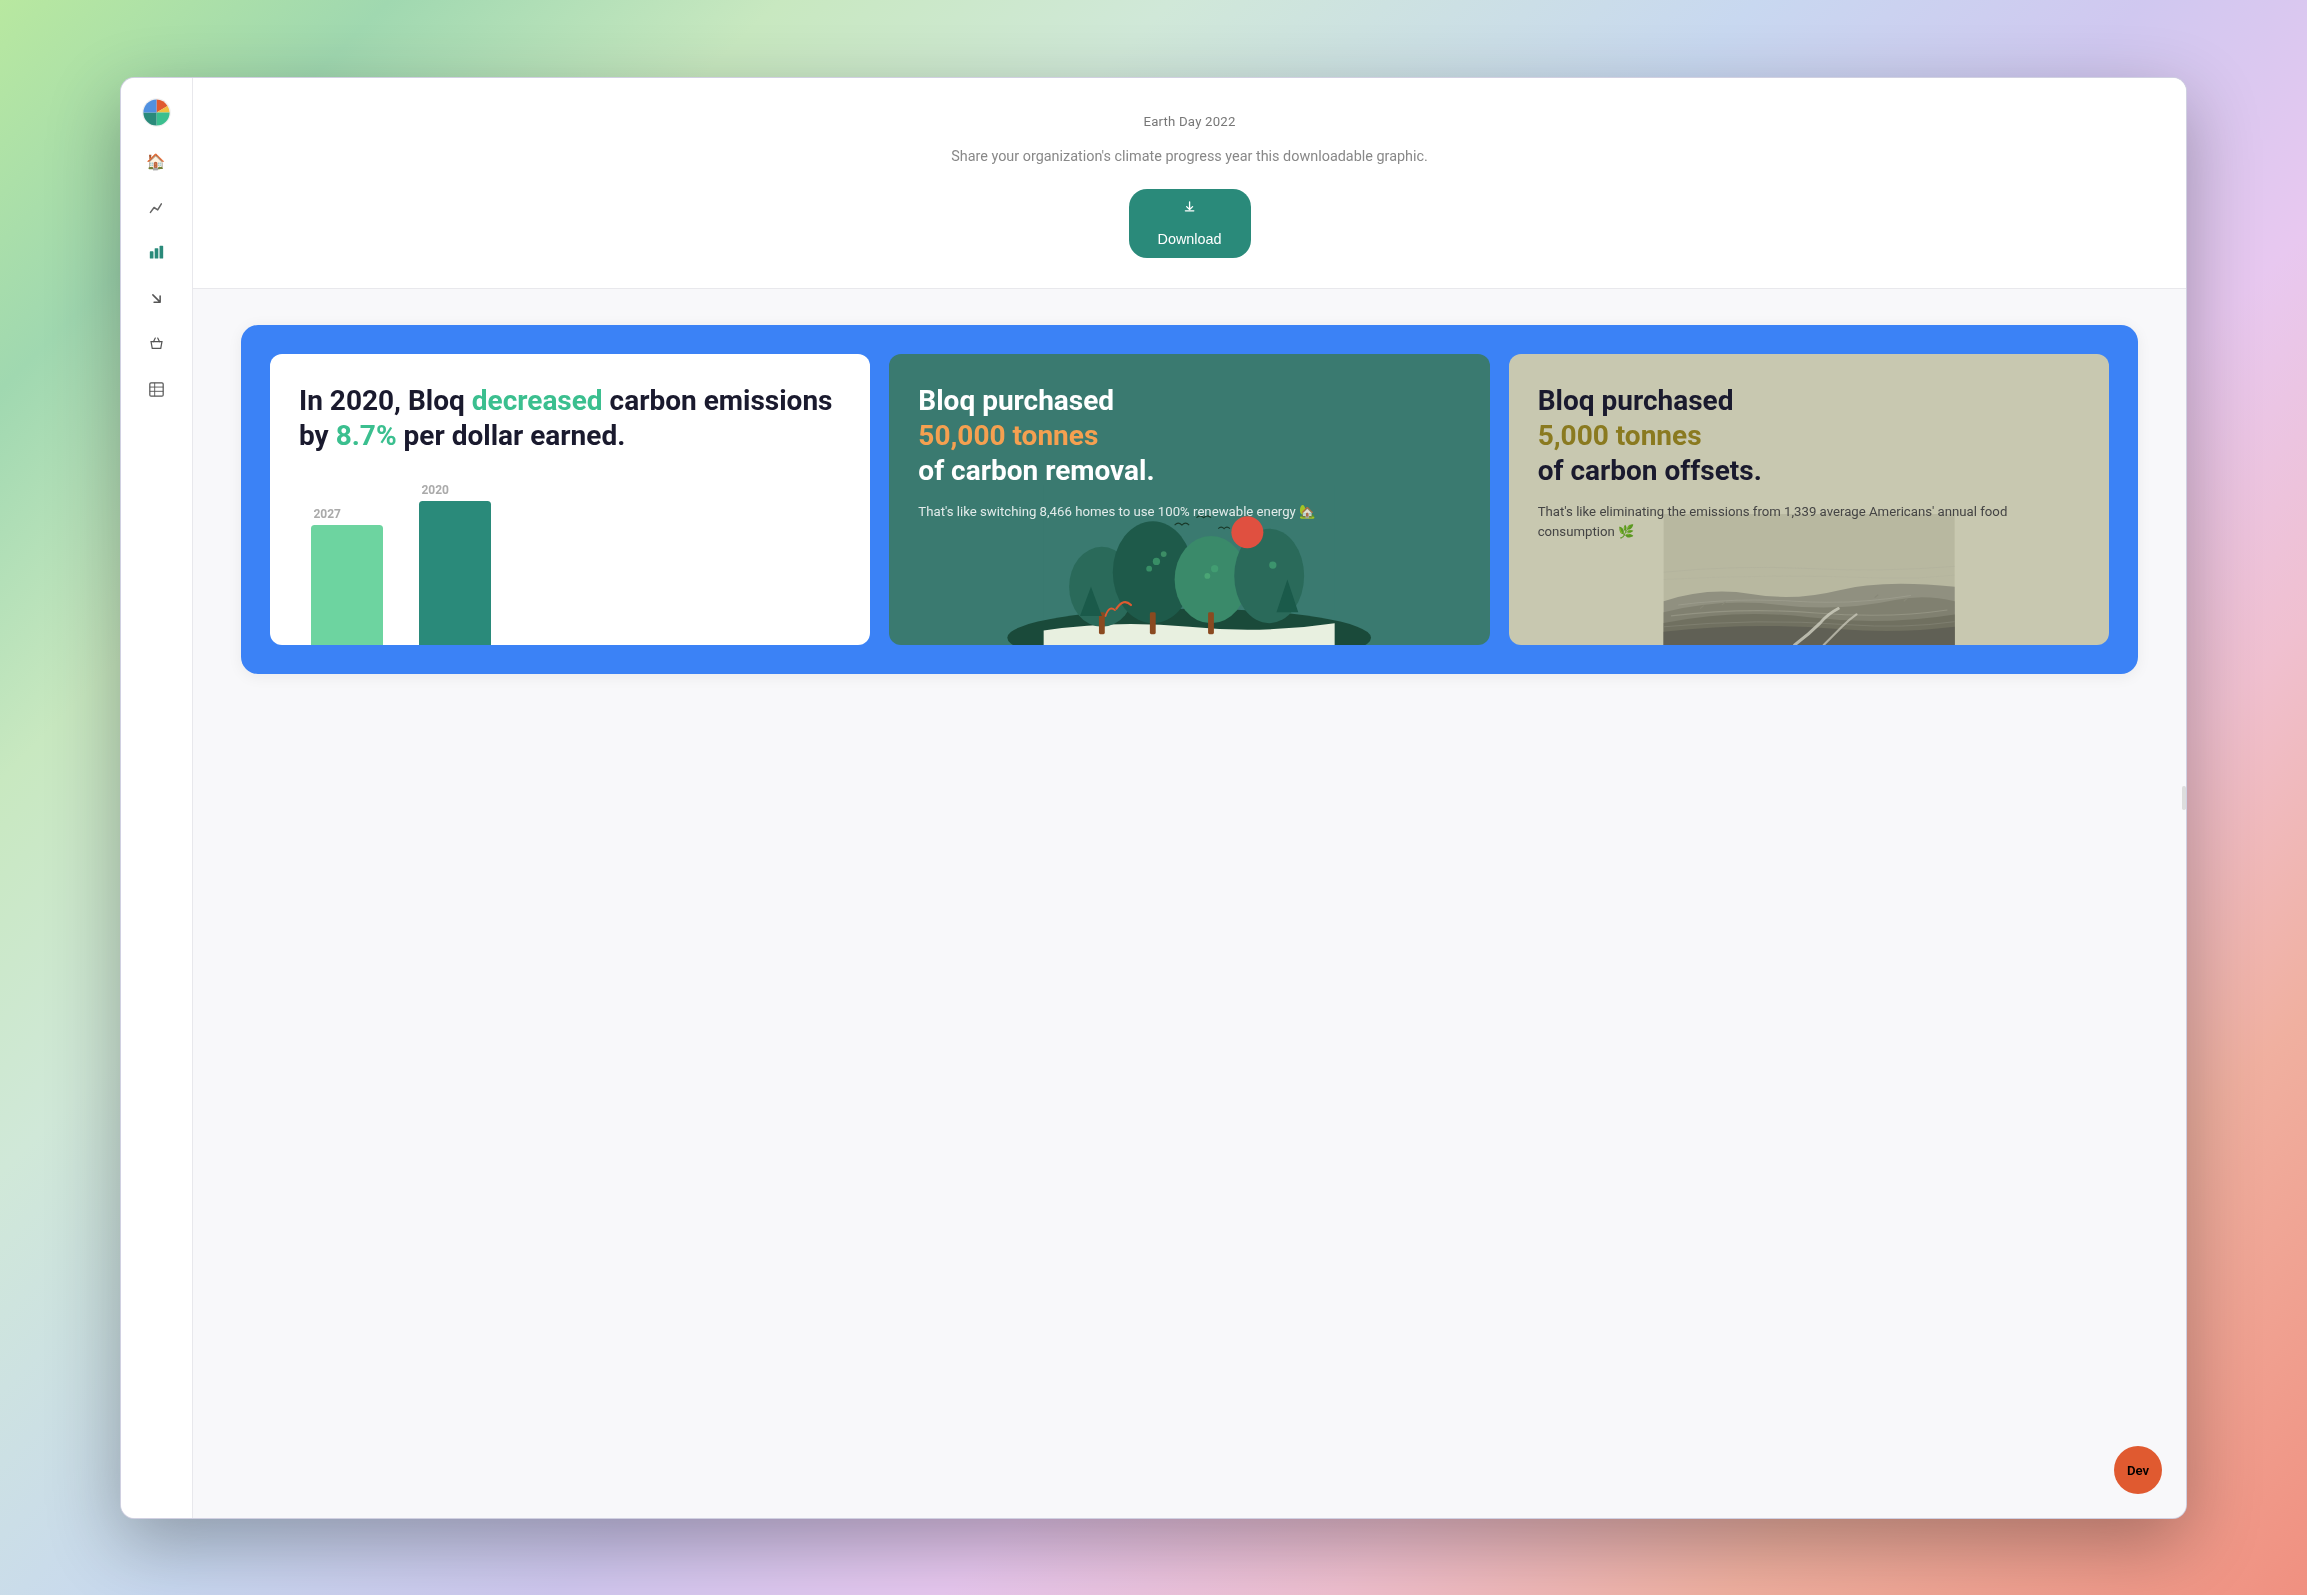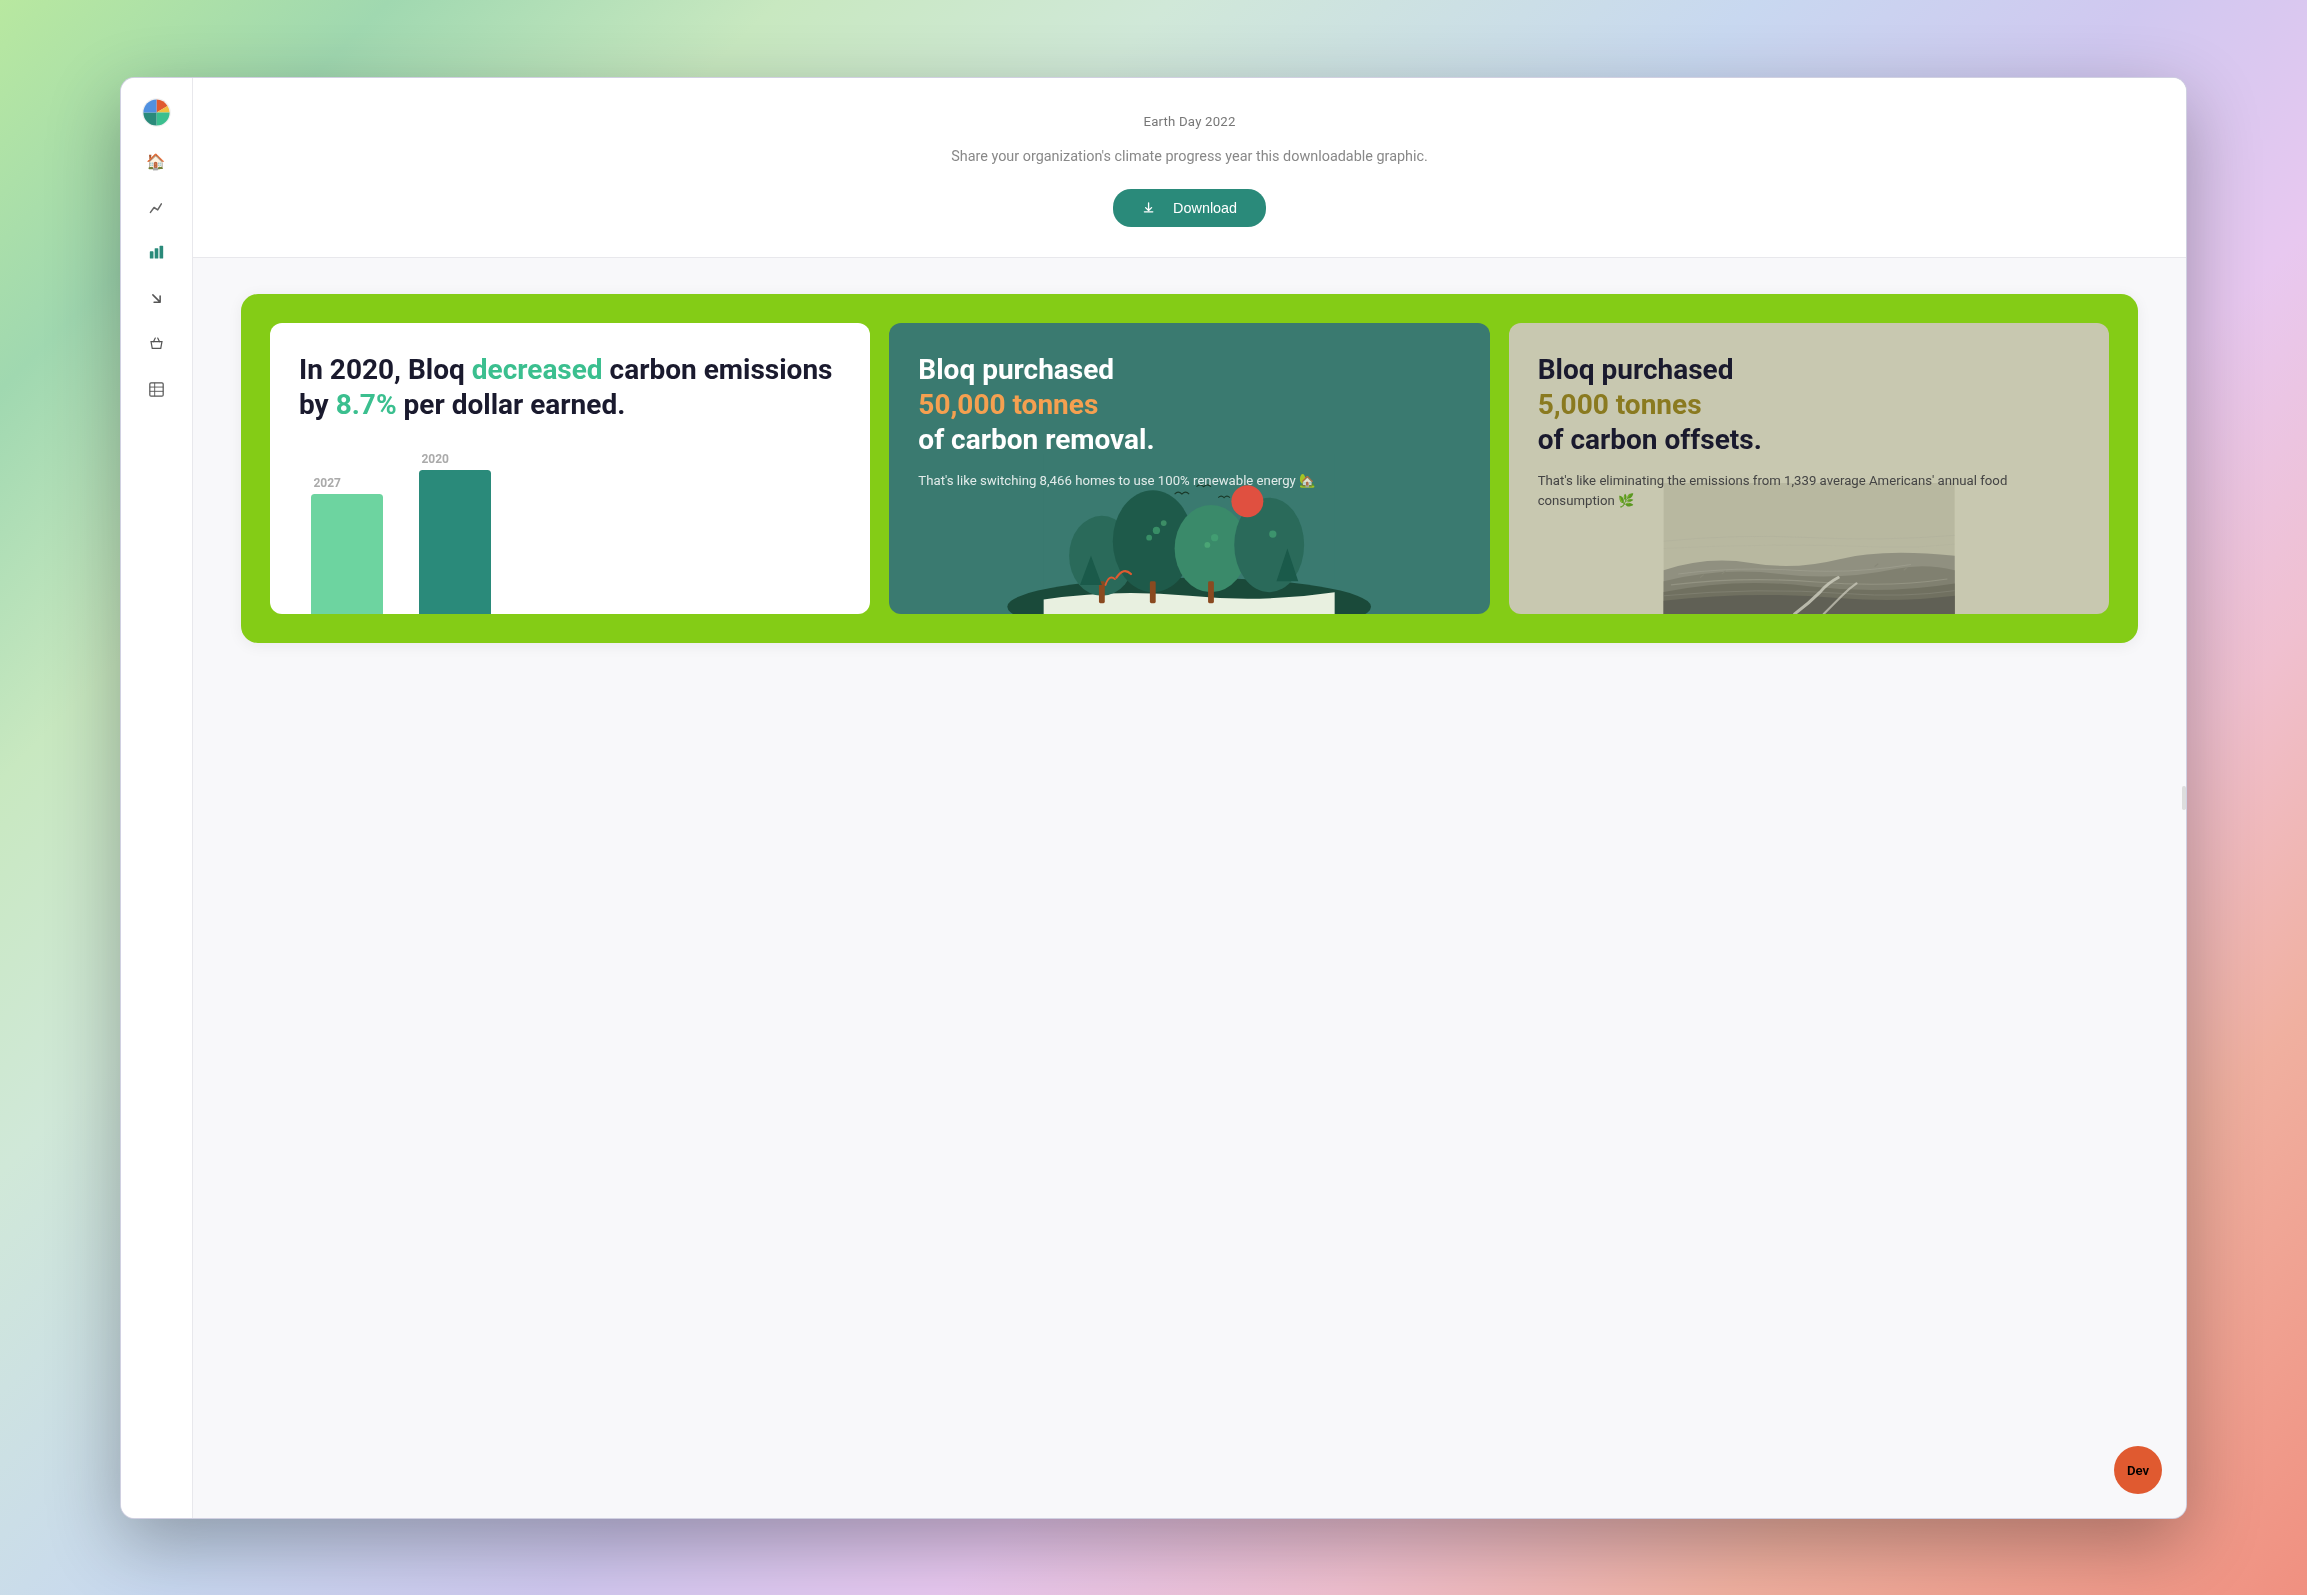--- a/index.html
+++ b/index.html
@@ -95,30 +95,31 @@
       align-items: center;
       gap: 18px;
       background: #2a8a7a;
       color: white;
       border: none;
       border-radius: 18px;
       padding: 10.8px 29px;
       font-size: 14.4px;
       font-weight: 500;
       cursor: pointer;
+      flex-direction: column;
     }
 
     .content-area {
       flex: 1;
       padding: 36px 48px;
       overflow: auto;
     }
 
     .cards-container {
-      background: #84cc16;
+      background: #3b82f6;
       border-radius: 17px;
       padding: 29px;
       display: grid;
       grid-template-columns: 1fr 1fr 1fr;
       gap: 19px;
       box-shadow: 0 2.4px 14.4px rgba(0,0,0,0.06);
     }
 
     
     .card {

